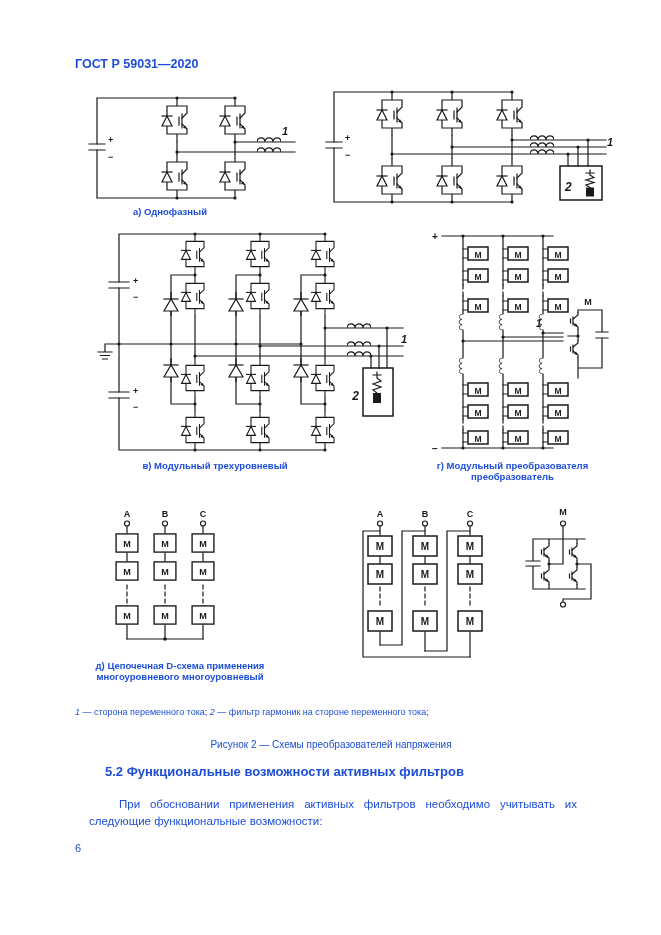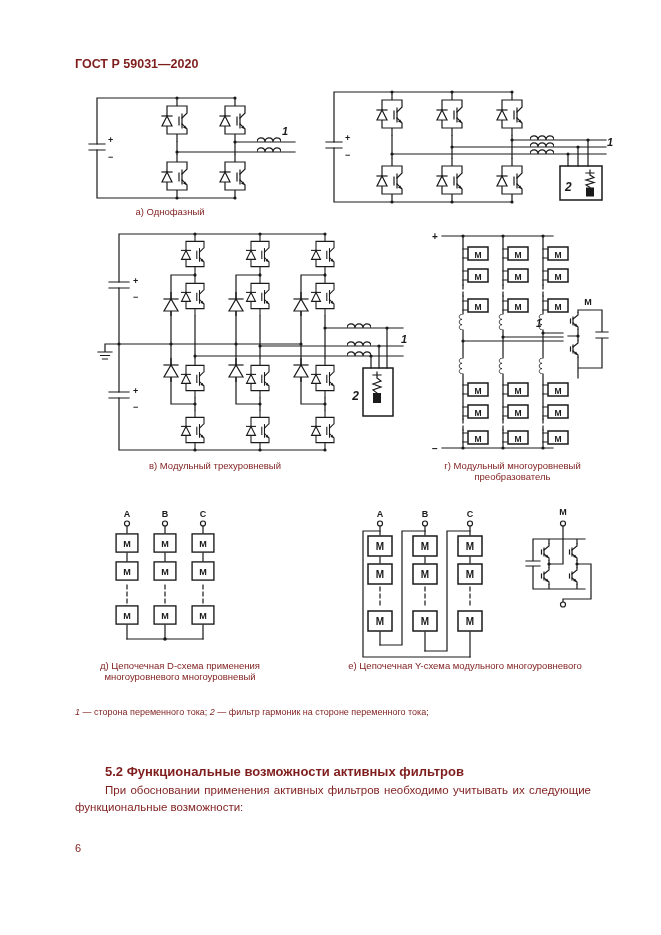--- a/index.html
+++ b/index.html
@@ -1,26 +1,26 @@
 <!DOCTYPE html>
 <html><head>
 <meta charset="utf-8">
 <style>
   html,body{margin:0;padding:0;background:#e8e8e8;}
   .page{position:relative;width:661px;height:935px;background:#ffffff;margin:0 auto;
-        font-family:"Liberation Sans",sans-serif;color:#7f1d1d;overflow:hidden;}
+        font-family:"Liberation Sans",sans-serif;color:#1d4ed8;overflow:hidden;}
   .hdr{position:absolute;left:75px;top:57px;font-size:12.5px;font-weight:bold;}
   .fig{position:absolute;}
-  .cap{position:absolute;font-size:9.5px;font-weight:400;text-align:center;line-height:11px;}
+  .cap{position:absolute;font-size:9.5px;font-weight:700;text-align:center;line-height:11px;}
   .legend{position:absolute;left:75px;top:706px;width:512px;text-align:left;font-size:9px;line-height:12px;}
   .legend .it{font-style:italic;}
   .figtitle{position:absolute;left:75px;top:739px;width:512px;text-align:center;font-size:10px;}
   .h52{position:absolute;left:105px;top:764px;font-size:13px;font-weight:bold;}
   .bodytext{position:absolute;left:75px;top:782px;width:516px;font-size:11.5px;line-height:16.5px;text-align:justify;}
-  .bodytext p{margin:0;text-indent:30px;}
+  .bodytext p{margin:14px;text-indent:30px;}
   .pagenum{position:absolute;left:75px;top:842px;font-size:11px;}
   
   .w{stroke:#1a1a1a;stroke-width:1.2;fill:none;stroke-linecap:square;}
   .wb{stroke:#1a1a1a;stroke-width:1.5;fill:none;}
   .dash{stroke-dasharray:4 3;}
   .f{fill:#1a1a1a;stroke:none;}
   .wh{fill:#ffffff;stroke:#1a1a1a;stroke-width:1.2;}
   .boxfill{fill:#ffffff;}
   text{fill:#1a1a1a;font-family:"Liberation Sans",sans-serif;}
   .t{font-size:9px;font-weight:bold;}
@@ -270,21 +270,21 @@
       <text class="tm" x="160" y="79">М</text>
       <path class="w" d="M150,84 H174 M150,84 V86 M150,104 V114 M150,132 V142 M150,142 H174 M174,84 V106 M168,106 H180 M168,112 H180 M174,112 V142 M140,110 H150 M150,142 V152"></path>
       <use href="#tq" x="140" y="86" width="14" height="18"></use>
       <use href="#tq" x="140" y="114" width="14" height="18"></use>
       <circle class="f" cx="150" cy="110" r="1.6"></circle>
     </g>
   </svg>
 
   <div class="cap" style="left:95px;top:460px;width:240px">в) Модульный трехуровневый</div>
   <div class="cap" style="left:420px;top:460px;width:185px">
-    <div>г) Модульный многоуровневый</div>
+    <div>г) Модульный преобразователя</div>
     <div>преобразователь</div>
   </div>
 
   <svg class="fig" style="left:95px;top:505px" width="175" height="150" viewBox="0 0 175 150">
     <g>
       <text class="tm" x="32" y="12">A</text>
       <circle class="wh" cx="32" cy="18.5" r="2.5"></circle>
       <path class="w" d="M32,21 V28 M32,48 V56 M32,120 V134"></path>
       <path class="w dash" d="M32,80 V102"></path>
       <use href="#mbox" x="20" y="28" width="24" height="20"></use>
@@ -355,27 +355,27 @@
       <circle class="f" cx="204" cy="59" r="1.6"></circle>
         <circle class="f" cx="232" cy="59" r="1.6"></circle>
     </g>
   </svg>
 
   <div class="cap" style="left:85px;top:660px;width:190px">
     <div>д) Цепочечная D-схема применения</div>
     <div>многоуровневого многоуровневый</div>
   </div>
   <div class="cap" style="left:330px;top:660px;width:270px">
-    <div>е) Цепочечная Y-схема модульного многоуровневого</div>
   </div>
 
   <div class="legend">
     <div><span class="it">1</span><span> — сторона переменного тока; </span><span class="it">2</span><span> — фильтр гармоник на стороне переменного тока;</span></div>
   </div>
 
+  <div class="figtitle">Рисунок 2 — Схемы преобразователей напряжения</div>
 
   <div class="h52">5.2 Функциональные возможности активных фильтров</div>
 
   <div class="bodytext">
     <p>При обосновании применения активных фильтров необходимо учитывать их следующие функциональные возможности:</p>
   </div>
 
   <div class="pagenum">6</div>
 
 </div>

